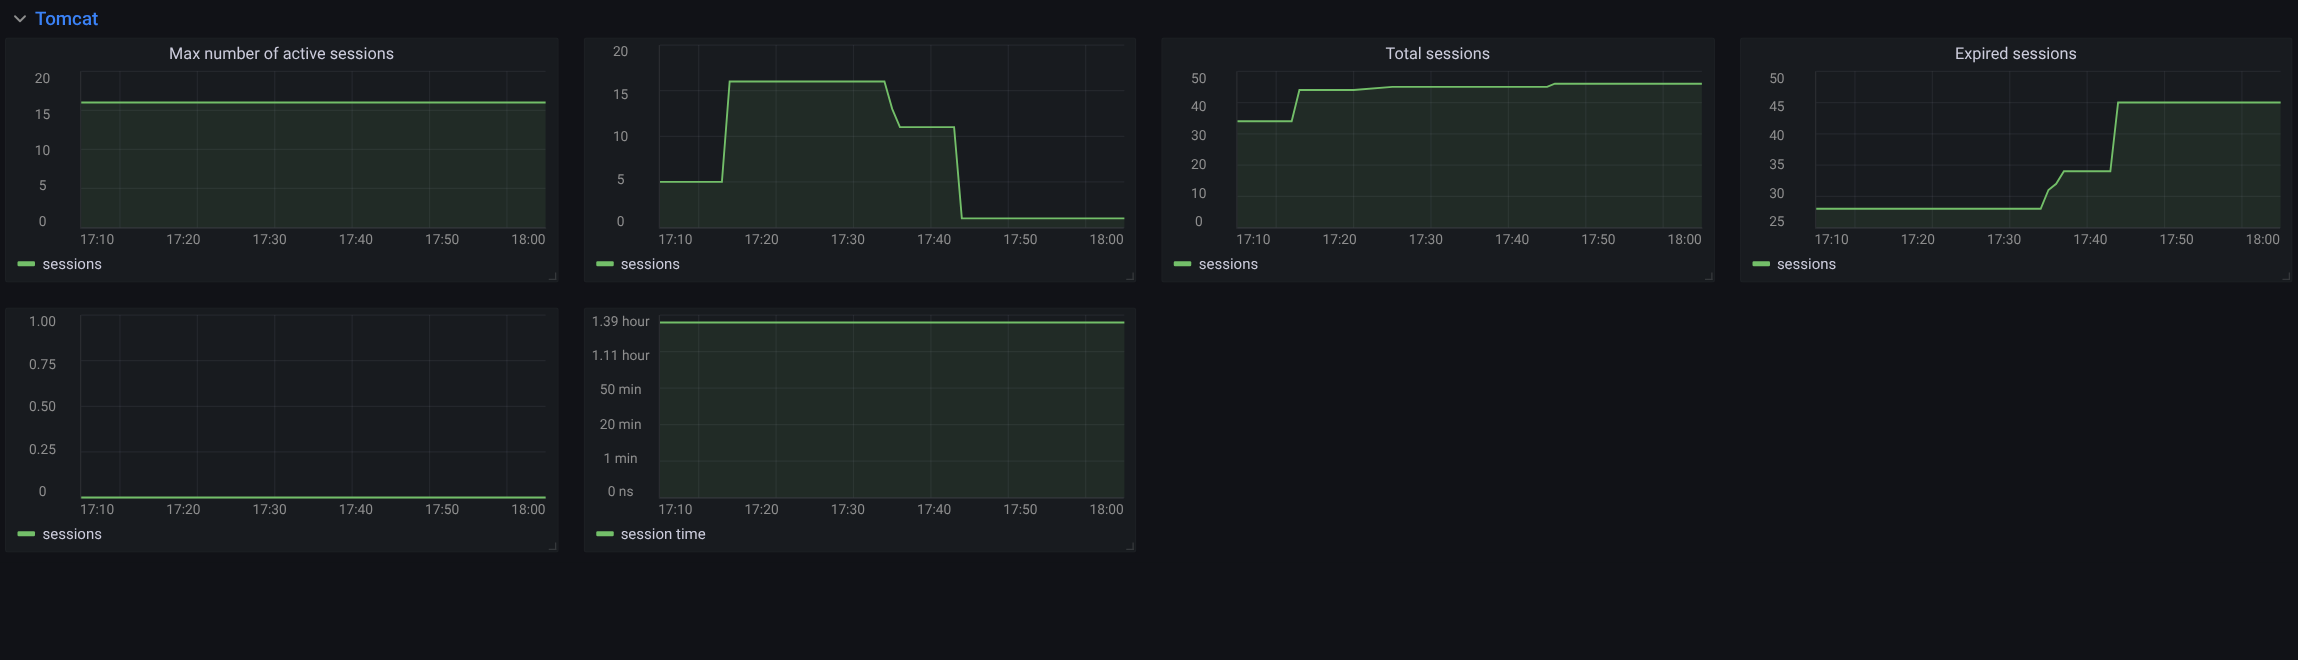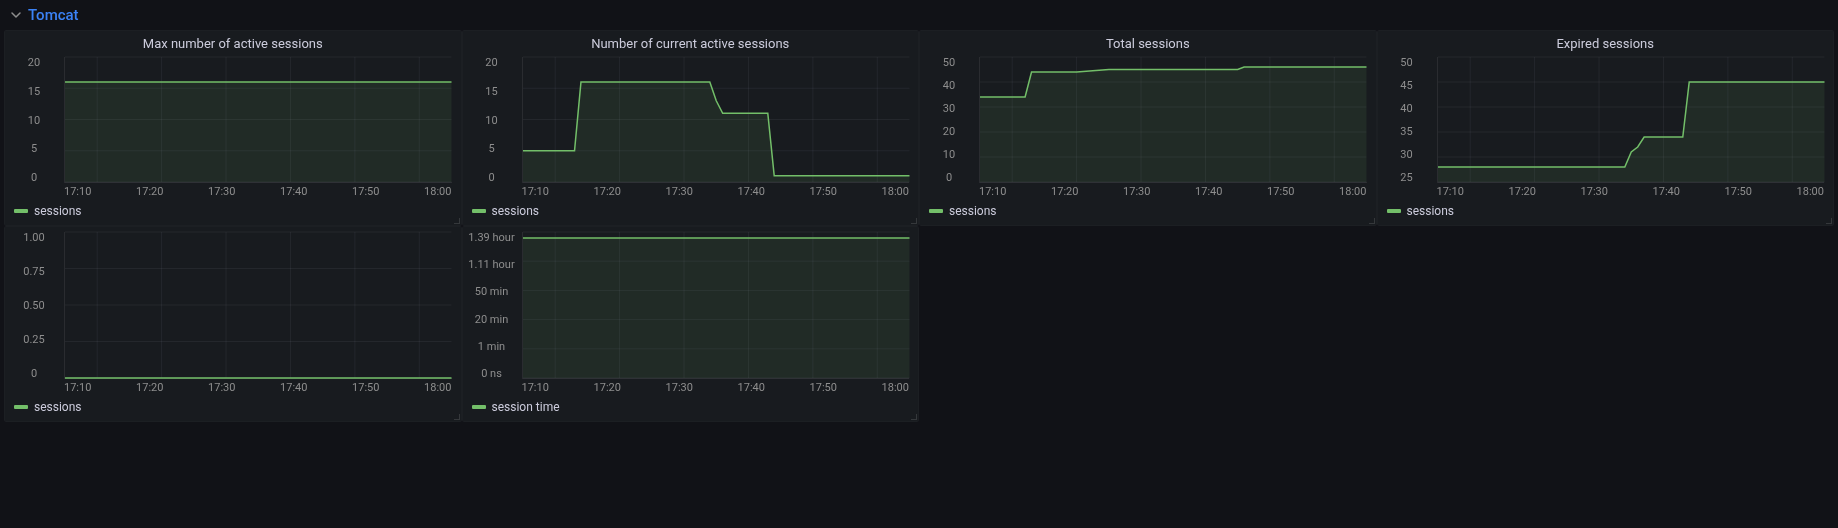--- a/index.html
+++ b/index.html
@@ -25,21 +25,21 @@
   }
   .row-header h2 {
     margin: 0;
     font-size: 15px;
     font-weight: 500;
     color: #3b82f6;
   }
   .panels {
     display: grid;
     grid-template-columns: repeat(4, 1fr);
-    gap: 0;
+    gap: 20px;
     padding: 0 4px 8px 4px;
   }
   .panel {
     background: #181b1f;
     border-radius: 2px;
     position: relative;
     display: flex;
     flex-direction: column;
     height: 196px;
     box-shadow: 0 0 0 1px rgba(255,255,255,0.02) inset;
@@ -164,21 +164,20 @@
         <span>17:50</span>
         <span>18:00</span>
       </div>
       <div class="legend">
         <span class="swatch" style="background: rgb(115, 191, 105);"></span>
         <span>sessions</span>
       </div>
       <div class="resize-handle"></div>
     </div>
     <div class="panel">
-      <div class="panel-title">Number of current active sessions</div>
       <div class="chart-wrap">
         <div class="y-axis">
           <span>20</span>
           <span>15</span>
           <span>10</span>
           <span>5</span>
           <span>0</span>
         </div>
         <div class="plot">
           <svg viewBox="0 0 100 100" preserveAspectRatio="none">

